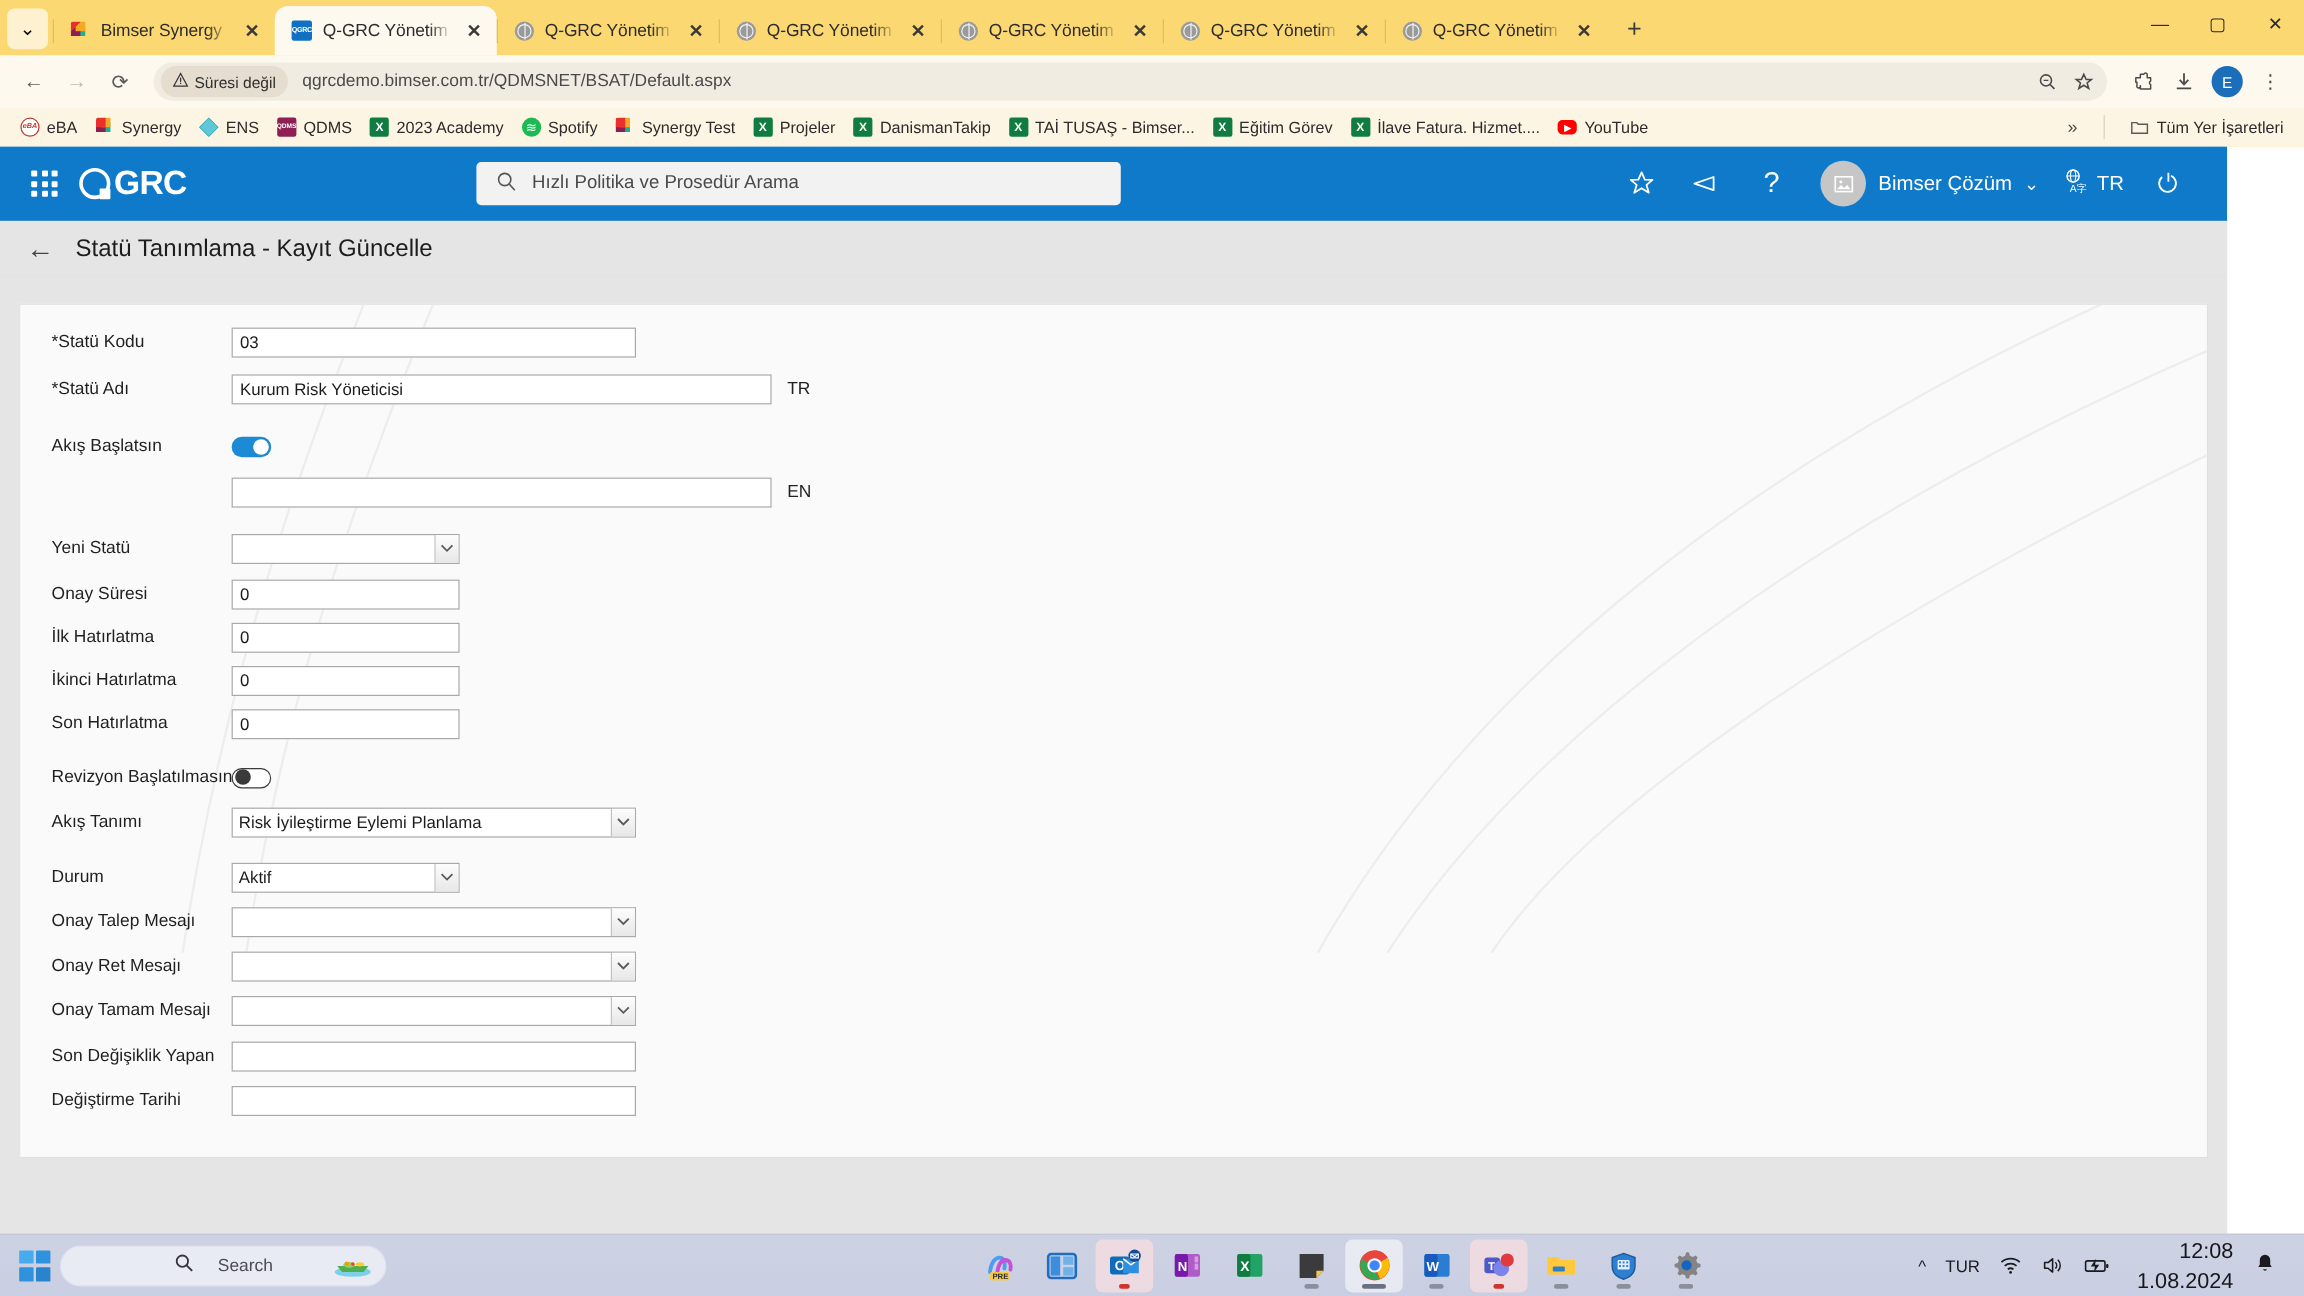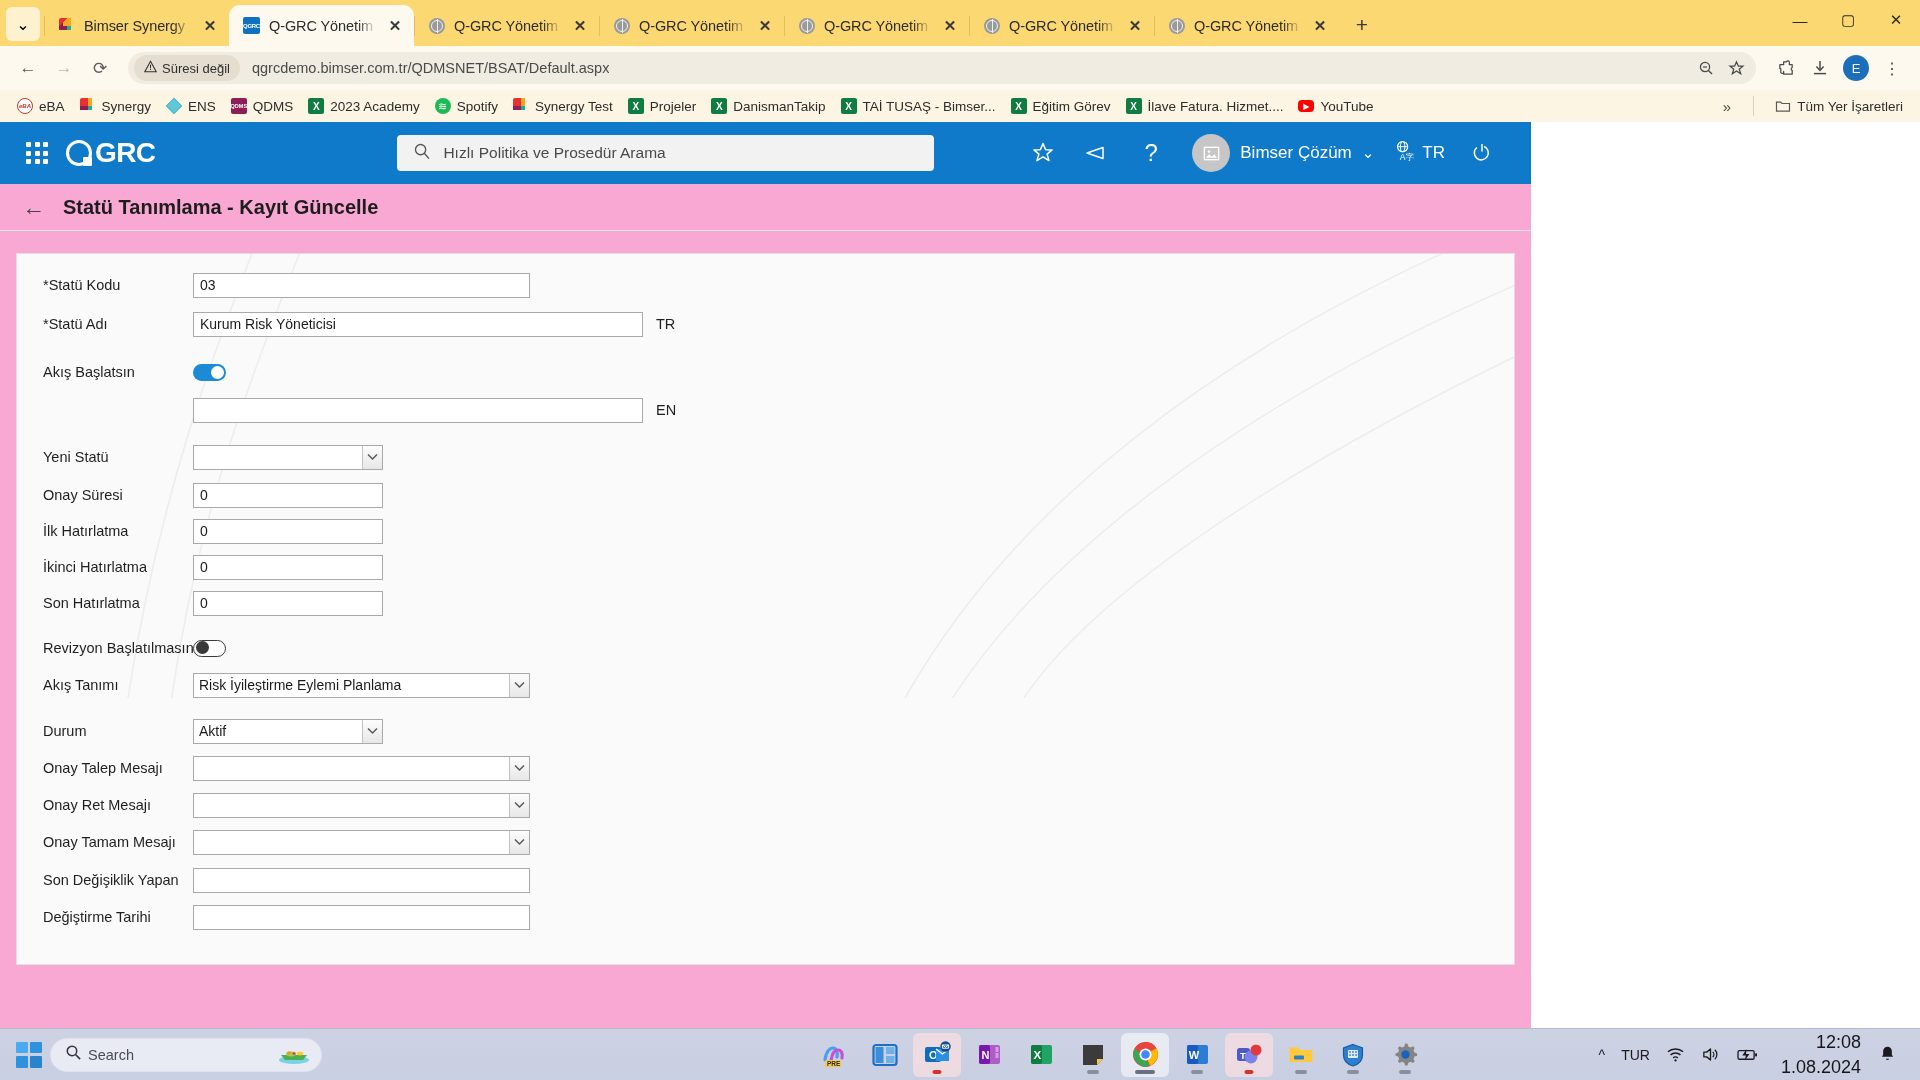--- a/index.html
+++ b/index.html
@@ -188,22 +188,22 @@
   }
   #bm-overflow {
     margin-left: auto; display: flex; align-items: center; gap: 8px;
   }
   .bm-chev {
     padding: 3px 8px; cursor: pointer; font-size: 15px; color: #4a4a4a;
   }
 
   
   #app {
-    width: 1531px; height: calc(1080px - 122px - 52px);
-    background: #f9a8d4; overflow: hidden; position: relative;
+    width: 1856px; height: calc(1080px - 122px - 52px);
+    background: #e5e5e5; overflow: hidden; position: relative;
   }
 
   
   #app-header {
     height: 62px; background: #0e7ac9; display: flex; align-items: center;
     padding: 0 22px; gap: 0;
   }
   #waffle {
     width: 30px; height: 30px; display: grid;
     grid-template-columns: repeat(3, 5px); grid-template-rows: repeat(3, 5px);
@@ -256,21 +256,21 @@
     display: flex; align-items: center; gap: 7px; color: #fff;
     font-size: 17px; cursor: pointer; margin: 0 10px 0 14px;
   }
 
   
   #page-title-bar {
     height: 47px; display: flex; align-items: center; gap: 18px;
     padding: 0 22px; border-bottom: 1px solid #e3e3e3;
   }
   #back-arrow { font-size: 23px; color: #444; cursor: pointer; line-height: 1; }
-  #page-title { font-size: 20px; font-weight: 700; color: #1d1d1d; }
+  #page-title { font-size: 20px; font-weight: 400; color: #1d1d1d; }
 
   
   #cmd-bar {
     height: 52px; display: flex; align-items: center; padding: 0 24px;
     border-bottom: 1px solid #e8e8e8;
   }
   #save-button {
     display: flex; align-items: center; gap: 12px; cursor: pointer;
     font-size: 15.5px; color: #2e2e2e; padding: 4px 6px;
   }
@@ -372,22 +372,22 @@
     width: 26px; height: 26px; display: grid; gap: 2.5px;
     grid-template-columns: 1fr 1fr; grid-template-rows: 1fr 1fr; cursor: pointer;
   }
   #win-logo i { background: #3aa0e8; display: block; border-radius: 1px; }
   #win-logo i:nth-child(1) { background: #48abee; }
   #win-logo i:nth-child(2) { background: #2f92dd; }
   #win-logo i:nth-child(3) { background: #2f92dd; }
   #win-logo i:nth-child(4) { background: #2a84cc; }
   #tb-search {
     width: 272px; height: 34px; background: #e8eaf4; border-radius: 17px;
-    display: flex; align-items: center; gap: 6px; padding: 0 14px;
-    cursor: text; position: relative; border: 1px solid #dfe2ef;
+    display: flex; align-items: center; gap: 20px; padding: 0 14px;
+    cursor: text; position: relative; border: 1px solid #dfe2ef; justify-content: center;
   }
   #tb-search .txt { font-size: 14.5px; color: #4a4a57; }
   #tb-search .boat {
     position: absolute; right: 10px; top: 5px; width: 34px; height: 22px;
   }
   .tb-app {
     width: 48px; height: 44px; display: flex; align-items: center;
     justify-content: center; border-radius: 6px; cursor: pointer;
     position: relative; margin: 0 2px;
   }

